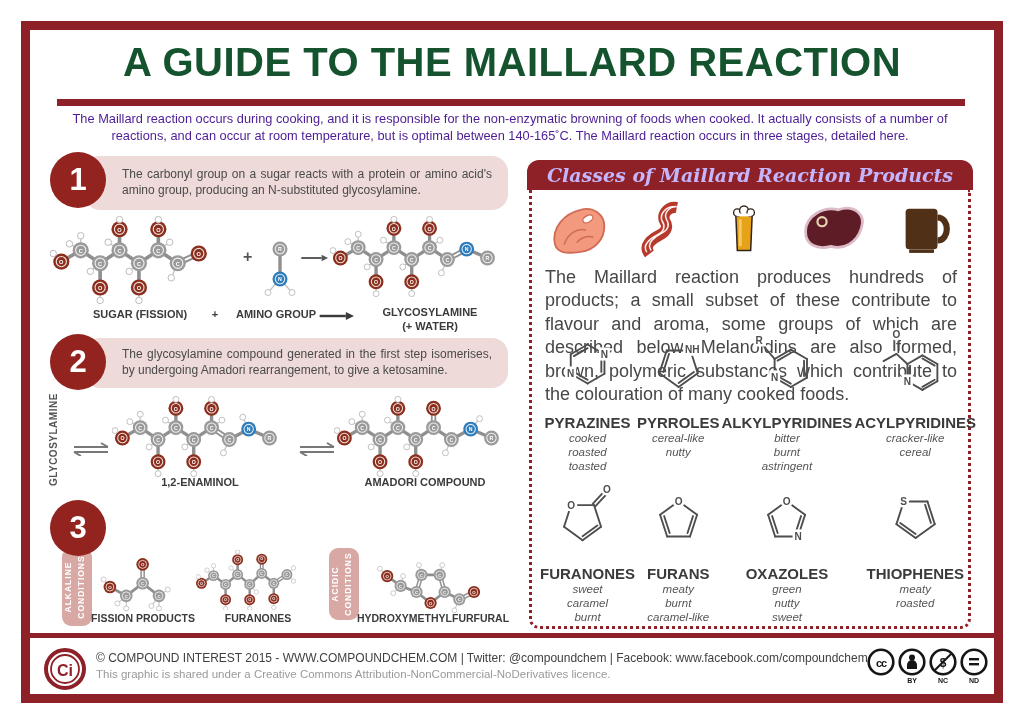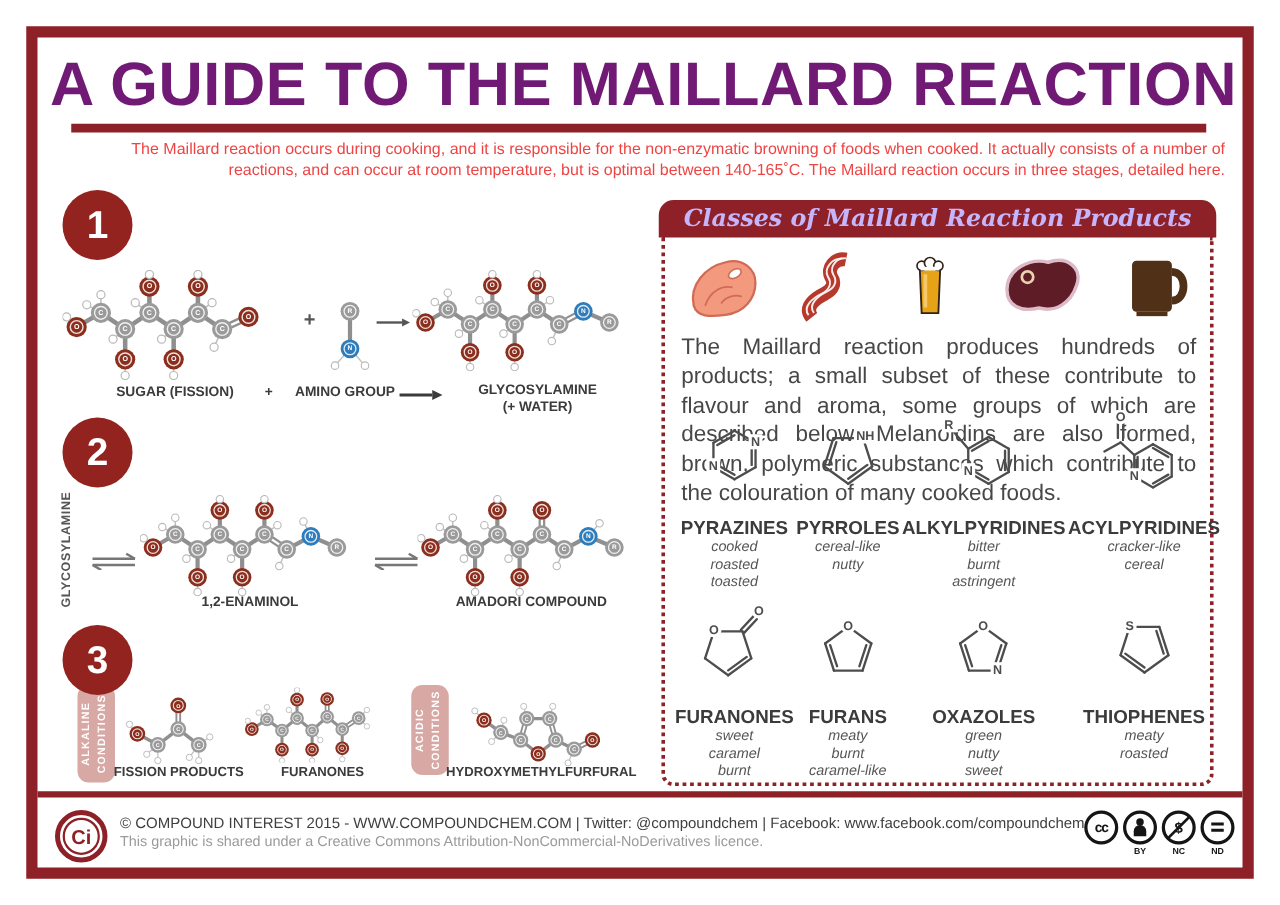--- a/index.html
+++ b/index.html
@@ -1,23 +1,23 @@
 <!DOCTYPE html>
 <html><head>
 <meta charset="utf-8">
 <style>
   html,body{margin:0;padding:0;background:#ffffff;}
   #stage{position:relative;width:1024px;height:724px;background:#fff;overflow:hidden;
          font-family:"Liberation Sans",sans-serif;color:#3d3d3d;}
   .abs{position:absolute;}
   #frame{left:21px;top:21px;width:982px;height:682px;border:9px solid #8e2127;box-sizing:border-box;}
-  #title{left:40px;top:40px;width:944px;text-align:center;font-size:49px;font-weight:bold;
-         color:#701a75;letter-spacing:.5px;white-space:nowrap;}
+  #title{left:40px;top:40px;width:944px;text-align:center;font-size:40px;font-weight:bold;
+         color:#14532d;letter-spacing:.5px;white-space:nowrap;}
   #title-rule{left:57px;top:99px;width:908px;height:7px;background:#8e2127;}
-  #intro{left:80px;top:111px;width:900px;text-align:right;font-size:12.8px;line-height:1.32;color:#ef4444;}
+  #intro{left:60px;top:111px;width:900px;text-align:center;font-size:12.8px;line-height:1.32;color:#4c1d95;}
   .step-circle{width:56px;height:56px;border-radius:50%;background:#93231f;color:#fff;
                font-size:31px;font-weight:bold;display:flex;align-items:center;justify-content:center;z-index:2;}
   .step-bubble{background:#eedad8;border-radius:16px;color:#4a4a4a;font-size:12px;line-height:1.32;
                display:flex;align-items:center;box-sizing:border-box;padding:6px 16px 6px 38px;text-align:justify;}
   .mol-label{font-size:11px;font-weight:bold;color:#3b3b3b;text-align:center;line-height:1.25;}
   .plus{font-size:16px;font-weight:bold;color:#555;}
   .vtag{background:#d8a8a5;border-radius:9px;overflow:hidden;}
   .vtag .vtxt{position:absolute;left:0;transform-origin:top left;transform:rotate(-90deg);
               color:#fff;font-weight:bold;font-size:8.5px;letter-spacing:1px;text-align:center;line-height:13px;}
   .vside{transform-origin:top left;transform:rotate(-90deg);font-size:10px;font-weight:bold;
@@ -46,20 +46,21 @@
 
 <div id="stage">
 
   <div id="frame" class="abs"></div>
 
   <div id="title" class="abs">A GUIDE TO THE MAILLARD REACTION</div>
   <div id="title-rule" class="abs"></div>
   <div id="intro" class="abs">The Maillard reaction occurs during cooking, and it is responsible for the non-enzymatic browning of foods when cooked. It actually consists of a number of reactions, and can occur at room temperature, but is optimal between 140-165˚C. The Maillard reaction occurs in three stages, detailed here.</div>
 
   <div class="abs step-circle" style="left:50px;top:152px;">1</div>
+  <div class="abs step-bubble" style="left:84px;top:156px;width:424px;height:54px;">The carbonyl group on a sugar reacts with a protein or amino acid's amino group, producing an N-substituted glycosylamine.</div>
 
   <div class="abs" style="left:50px;top:216px;width:190px;height:88px;">
       <svg viewBox="0 0 235 108" preserveAspectRatio="xMidYMid meet" style="width: 100%; height: 100%;">
         <line x1="14" y1="56" x2="38" y2="42" stroke="#8f8f8f" stroke-width="4.5"></line>
         <line x1="38" y1="42" x2="62" y2="58" stroke="#8f8f8f" stroke-width="4.5"></line>
         <line x1="62" y1="58" x2="86" y2="42" stroke="#8f8f8f" stroke-width="4.5"></line>
         <line x1="86" y1="42" x2="110" y2="58" stroke="#8f8f8f" stroke-width="4.5"></line>
         <line x1="110" y1="58" x2="134" y2="42" stroke="#8f8f8f" stroke-width="4.5"></line>
         <line x1="134" y1="42" x2="158" y2="58" stroke="#8f8f8f" stroke-width="4.5"></line>
         <line x1="86" y1="42" x2="86" y2="16" stroke="#8f8f8f" stroke-width="4.5"></line>
@@ -237,20 +238,21 @@
   <svg class="abs" style="left:318px;top:311px;" width="36" height="10" viewBox="0 0 44 12">
     <line x1="2" y1="6" x2="34" y2="6" stroke="#3b3b3b" stroke-width="3"></line>
       <polygon points="34,1 44,6 34,11" fill="#3b3b3b"></polygon>
   </svg>
   <div class="abs mol-label" style="left:350px;top:306px;width:160px;">
     <div>GLYCOSYLAMINE</div>
     <div>(+ WATER)</div>
   </div>
 
   <div class="abs step-circle" style="left:50px;top:334px;">2</div>
+  <div class="abs step-bubble" style="left:84px;top:338px;width:424px;height:50px;">The glycosylamine compound generated in the first step isomerises, by undergoing Amadori rearrangement, to give a ketosamine.</div>
 
   <div class="abs" style="left:46px;top:396px;width:18px;height:90px;">
     <div class="vside" style="position:absolute;left:2px;top:90px;width:90px;">GLYCOSYLAMINE</div>
   </div>
   <svg class="abs" style="left:72px;top:442px;" width="38" height="14" viewBox="0 0 38 14">
     <path d="M2,5 H36 M36,5 l-7,-4" stroke="#777" stroke-width="2" fill="none"></path>
     <path d="M36,10 H2 M2,10 l7,4" stroke="#777" stroke-width="2" fill="none"></path>
   </svg>
   <div class="abs" style="left:112px;top:396px;width:182px;height:81px;">
       <svg viewBox="0 0 245 108" preserveAspectRatio="xMidYMid meet" style="width: 100%; height: 100%;">

